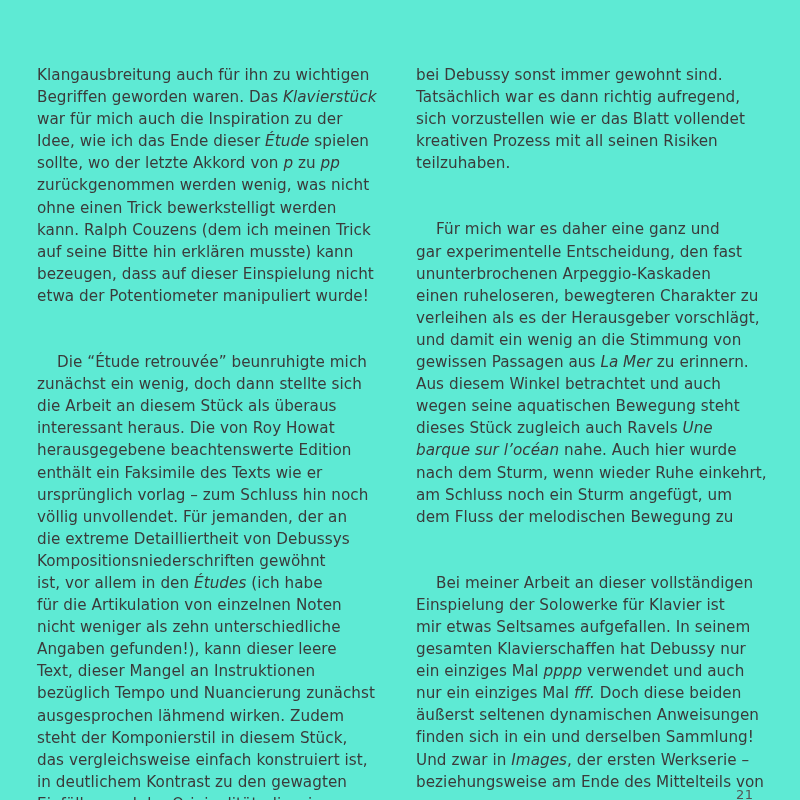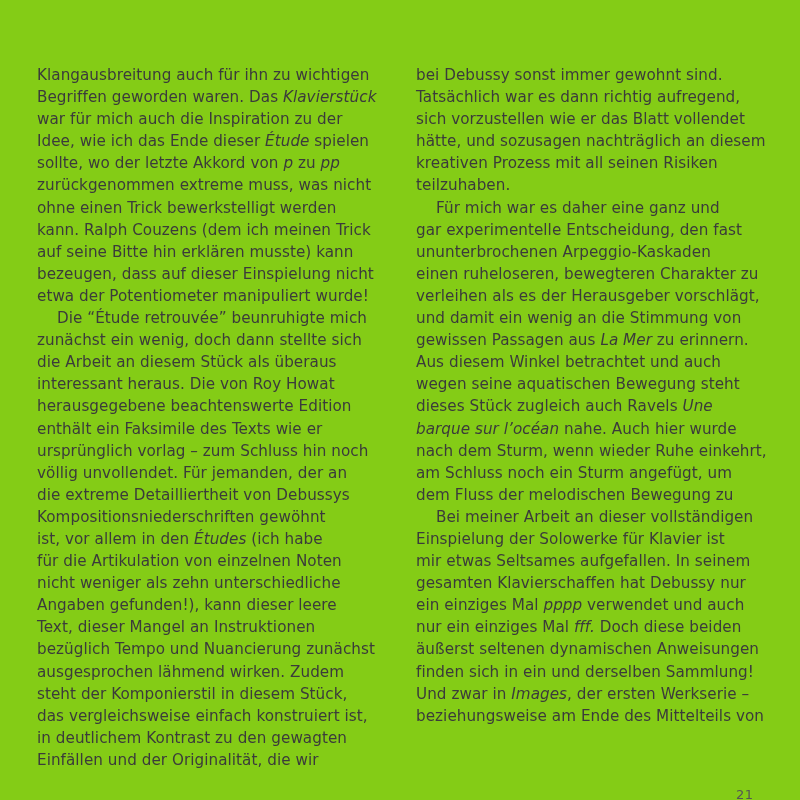--- a/index.html
+++ b/index.html
@@ -1,44 +1,44 @@
 <!DOCTYPE html>
 <html><head>
 <meta charset="utf-8">
 <style>
   html, body { margin: 0; padding: 0; }
   body {
     width: 800px; height: 800px; background: #ffffff; position: relative; overflow: hidden;
     font-family: "DejaVu Sans", sans-serif; color: #3a3a3a;
   }
-  .page { position: absolute; left: 0; top: 0; width: 800px; height: 800px; background: #84cc16; }
+  .page { position: absolute; left: 0; top: 0; width: 800px; height: 800px; background: #5eead4; }
   .col { position: absolute; top: 64px; width: 370px; }
   .col.left { left: 37px; }
   .col.right { left: 416px; }
   .line {
     height: 22.1px; line-height: 22.1px; font-size: 15.2px; white-space: nowrap;
     letter-spacing: 0.05px; color: #3b3b3b;
   }
-  .line.indent { padding-left: 20px; }
+  .line.indent { padding-left: 20px; margin-top: 44px; }
   .line i { }
   .page-number {
     position: absolute; left: 736px; top: 787px; font-size: 13px; color: #555; letter-spacing: 0.5px;
   }
 </style>
 </head>
 <body>
 
 <div class="page">
   <div class="col left">
       <div class="line"><span>Klangausbreitung auch für ihn zu wichtigen</span></div>
       <div class="line"><span>Begriffen geworden waren. Das </span><i>Klavierstück</i></div>
       <div class="line"><span>war für mich auch die Inspiration zu der</span></div>
       <div class="line"><span>Idee, wie ich das Ende dieser </span><i>Étude</i><span> spielen</span></div>
       <div class="line"><span>sollte, wo der letzte Akkord von </span><i>p</i><span> zu </span><i>pp</i></div>
-      <div class="line"><span>zurückgenommen extreme muss, was nicht</span></div>
+      <div class="line"><span>zurückgenommen werden wenig, was nicht</span></div>
       <div class="line"><span>ohne einen Trick bewerkstelligt werden</span></div>
       <div class="line"><span>kann. Ralph Couzens (dem ich meinen Trick</span></div>
       <div class="line"><span>auf seine Bitte hin erklären musste) kann</span></div>
       <div class="line"><span>bezeugen, dass auf dieser Einspielung nicht</span></div>
       <div class="line"><span>etwa der Potentiometer manipuliert wurde!</span></div>
       <div class="line indent"><span>Die “Étude retrouvée” beunruhigte mich</span></div>
       <div class="line"><span>zunächst ein wenig, doch dann stellte sich</span></div>
       <div class="line"><span>die Arbeit an diesem Stück als überaus</span></div>
       <div class="line"><span>interessant heraus. Die von Roy Howat</span></div>
       <div class="line"><span>herausgegebene beachtenswerte Edition</span></div>
@@ -56,21 +56,20 @@
       <div class="line"><span>ausgesprochen lähmend wirken. Zudem</span></div>
       <div class="line"><span>steht der Komponierstil in diesem Stück,</span></div>
       <div class="line"><span>das vergleichsweise einfach konstruiert ist,</span></div>
       <div class="line"><span>in deutlichem Kontrast zu den gewagten</span></div>
       <div class="line"><span>Einfällen und der Originalität, die wir</span></div>
     </div>
   <div class="col right">
       <div class="line"><span>bei Debussy sonst immer gewohnt sind.</span></div>
       <div class="line"><span>Tatsächlich war es dann richtig aufregend,</span></div>
       <div class="line"><span>sich vorzustellen wie er das Blatt vollendet</span></div>
-      <div class="line"><span>hätte, und sozusagen nachträglich an diesem</span></div>
       <div class="line"><span>kreativen Prozess mit all seinen Risiken</span></div>
       <div class="line"><span>teilzuhaben.</span></div>
       <div class="line indent"><span>Für mich war es daher eine ganz und</span></div>
       <div class="line"><span>gar experimentelle Entscheidung, den fast</span></div>
       <div class="line"><span>ununterbrochenen Arpeggio-Kaskaden</span></div>
       <div class="line"><span>einen ruheloseren, bewegteren Charakter zu</span></div>
       <div class="line"><span>verleihen als es der Herausgeber vorschlägt,</span></div>
       <div class="line"><span>und damit ein wenig an die Stimmung von</span></div>
       <div class="line"><span>gewissen Passagen aus </span><i>La Mer</i><span> zu erinnern.</span></div>
       <div class="line"><span>Aus diesem Winkel betrachtet und auch</span></div>

